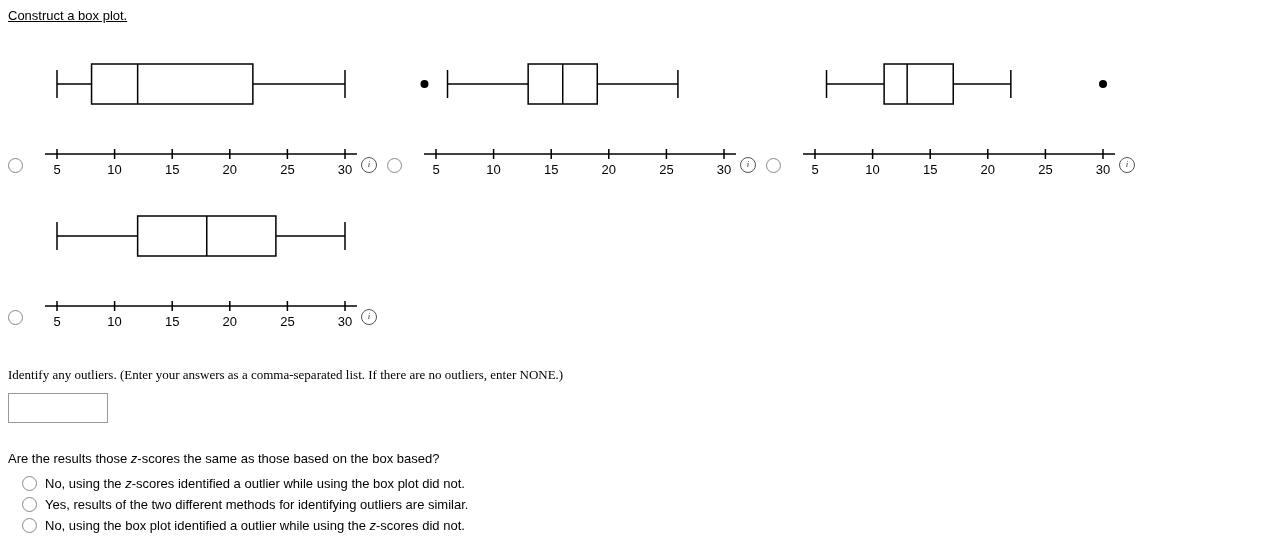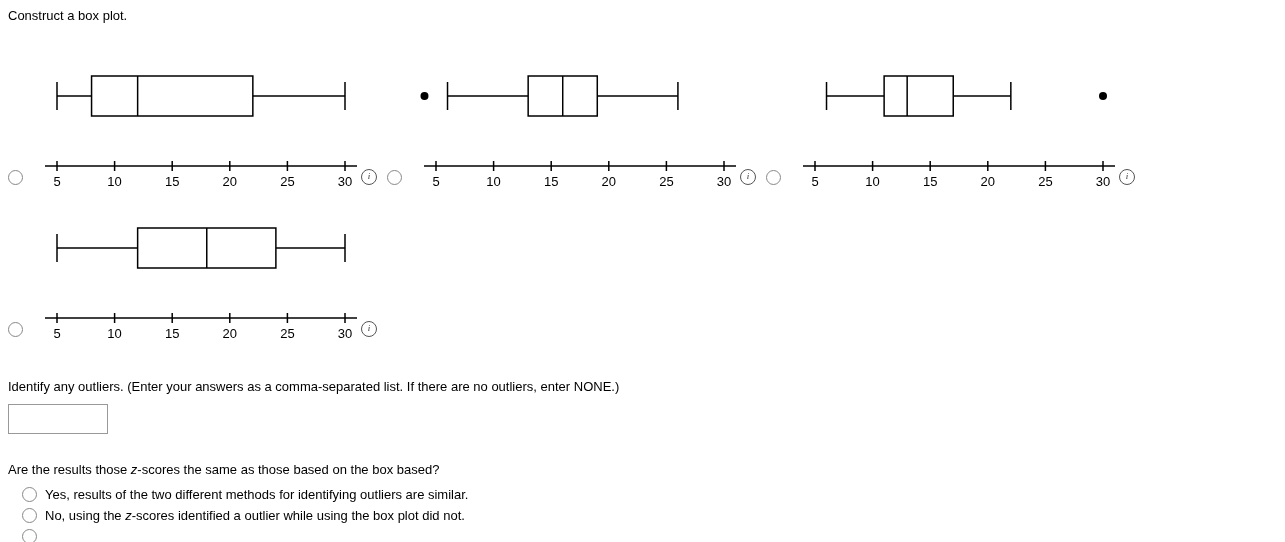--- a/index.html
+++ b/index.html
@@ -4,21 +4,22 @@
 <style>
 body {
   font-family: Verdana, Arial, sans-serif;
   font-size: 13px;
   margin: 0;
   padding: 8px;
   color: #000;
 }
 .question-title {
   font-size: 13px;
-  margin: 0 0 28px 0;
+  margin: 0 0 16px 0;
+  text-decoration: underline;
 }
 .options-row {
   display: flex;
   flex-wrap: wrap;
   align-items: flex-start;
   margin-bottom: 10px;
 }
 .option-cell {
   display: flex;
   align-items: flex-end;
@@ -48,20 +49,21 @@
   font-style: italic;
   font-family: Georgia, serif;
   line-height: 13px;
   text-align: center;
   color: #333;
   margin: 0 2px 6px 4px;
   flex-shrink: 0;
 }
 .prompt {
   margin: 24px 0 10px 0;
+  font-family: Liberation Serif, serif;
 }
 .text-input {
   border: 1px solid #999;
   width: 90px;
   height: 24px;
   padding: 2px 4px;
   font-size: 13px;
 }
 .sub-question {
   margin: 28px 0 10px 0;
@@ -202,25 +204,26 @@
 <div class="prompt">Identify any outliers. (Enter your answers as a comma-separated list. If there are no outliers, enter NONE.)</div>
 <input type="text" class="text-input" style="">
 
 <div class="sub-question">
   <span>Are the results those </span><span class="italic">z</span><span>-scores the same as those based on the box based?</span>
 </div>
 
 <div id="choices">
     <div class="choice">
       <div class="radio"></div>
+      <span><span>No, using the </span><span class="italic">z</span><span>-scores identified a outlier while using the box plot did not.</span></span>
+    </div>
+    <div class="choice">
+      <div class="radio"></div>
       <span>Yes, results of the two different methods for identifying outliers are similar.</span>
     </div>
     <div class="choice">
       <div class="radio"></div>
-      <span><span>No, using the </span><span class="italic">z</span><span>-scores identified a outlier while using the box plot did not.</span></span>
-    </div>
-    <div class="choice">
-      <div class="radio"></div>
+      <span><span>No, using the box plot identified a outlier while using the </span><span class="italic">z</span><span>-scores did not.</span></span>
     </div>
   </div>
 
 
 
 
 </body></html>

